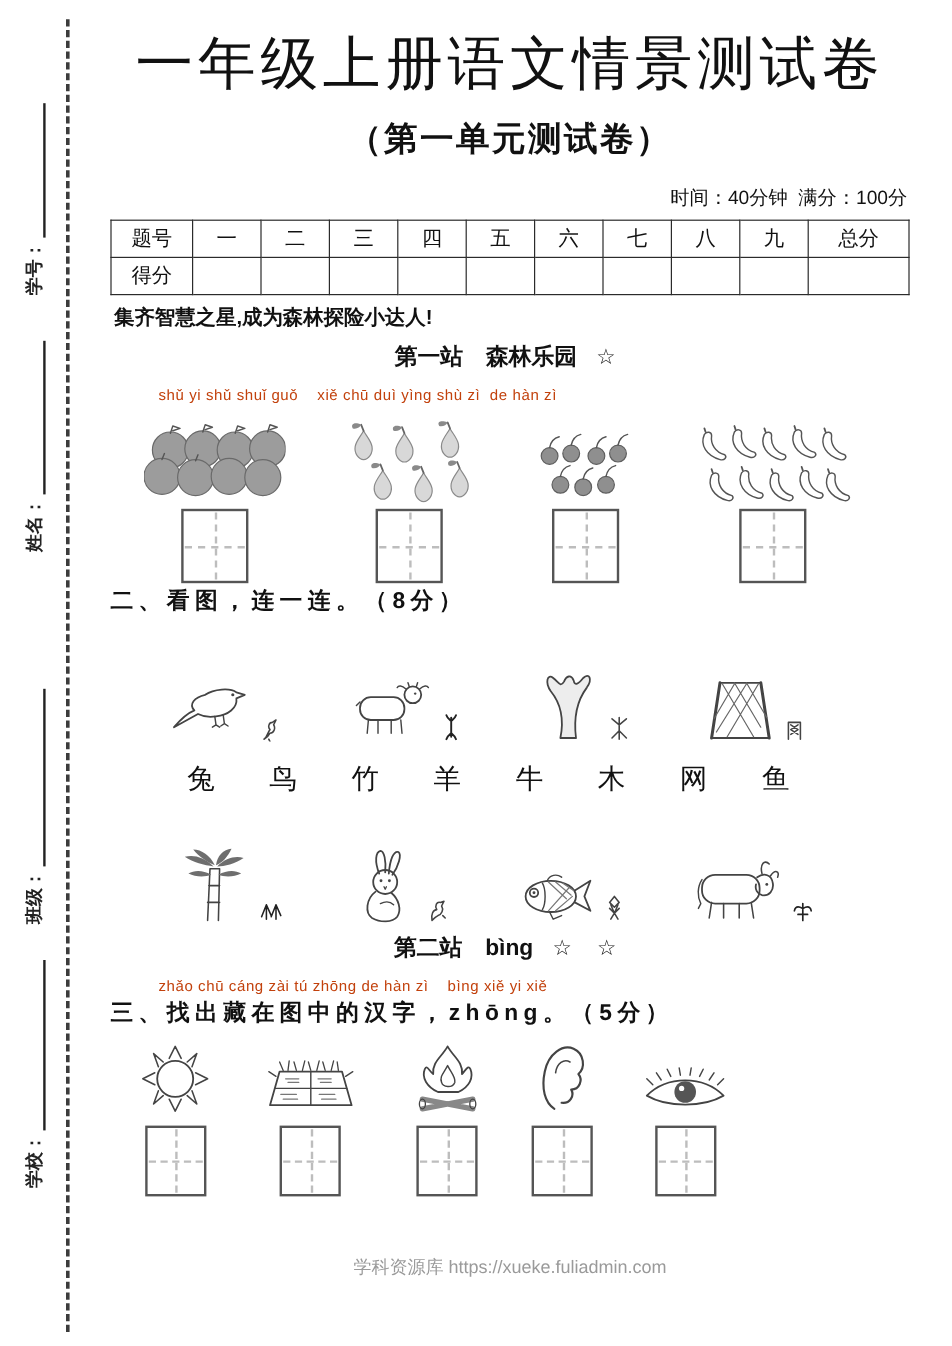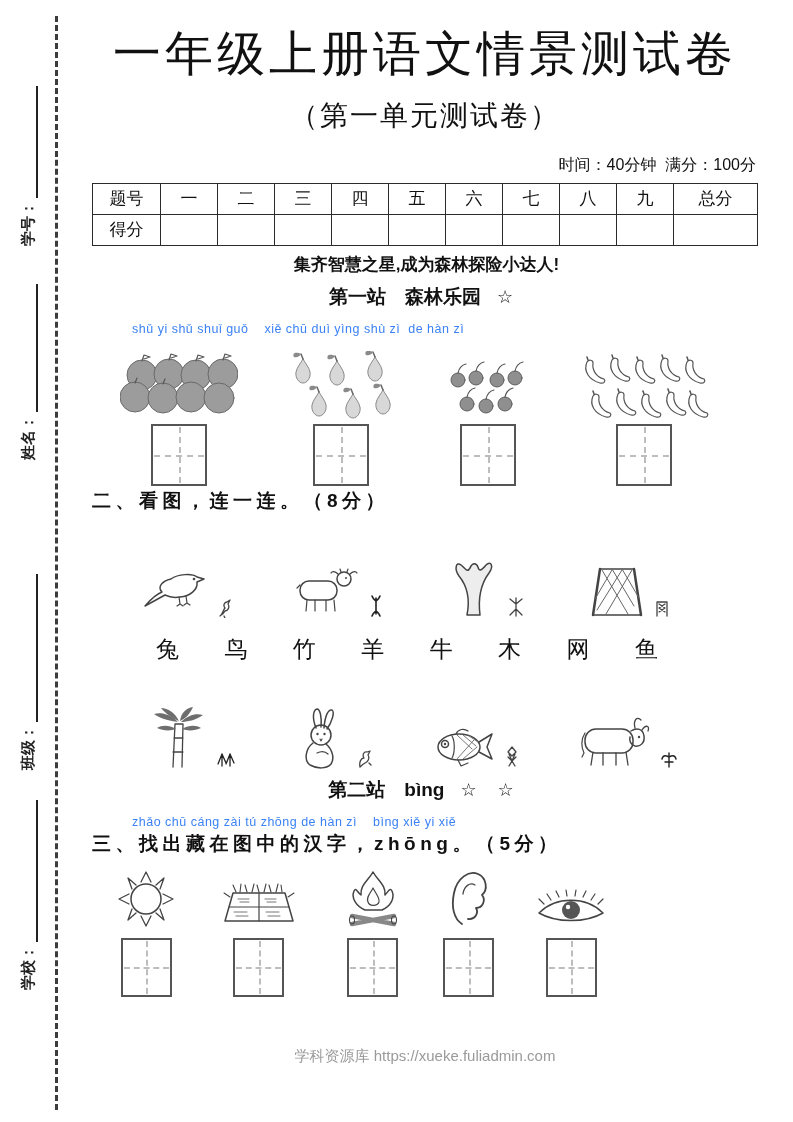--- a/index.html
+++ b/index.html
@@ -8,28 +8,28 @@
     font-family:"Liberation Sans",sans-serif;color:#111;
   }
   
   .seal-dash{position:absolute;left:55px;top:16px;height:1094px;width:0;border-left:3px dashed #3c3c3c;}
   .seal-item{position:absolute;left:19px;transform:rotate(-90deg);transform-origin:0 0;
     white-space:nowrap;font-size:15px;font-weight:700;color:#222;display:flex;align-items:flex-end;}
   .blank{display:inline-block;border-bottom:2px solid #222;height:13px;margin-left:3px;}
   
   .main{position:absolute;left:92px;top:24px;width:666px;}
   .title{font-size:48px;font-weight:400;text-align:center;letter-spacing:4px;margin:4px 0 0;line-height:1.1;}
-  .subtitle{font-size:28px;font-weight:400;text-align:center;letter-spacing:2px;margin:16px 0 0;}
+  .subtitle{font-size:28px;font-weight:700;text-align:center;letter-spacing:2px;margin:16px 0 0;}
   .info{text-align:right;font-size:16px;margin:20px 2px 0;font-weight:400;white-space:pre;}
   table.score{border-collapse:collapse;width:100%;table-layout:fixed;margin-top:7px;padding-left:24px;}
   table.score td{border:1.5px solid #2b2b2b;height:30px;text-align:center;font-size:17px;padding:0;}
-  .slogan{font-size:17px;font-weight:700;margin:7px 0 0 3px;text-align:center;}
+  .slogan{font-size:17px;font-weight:700;margin:7px 0 0 3px;}
   .station{display:flex;justify-content:center;align-items:center;gap:16px;font-size:19px;font-weight:700;margin-top:8px;}
   .station .stars{font-weight:400;font-size:18px;letter-spacing:8px;}
-  .pinyin{font-size:12.5px;color:#3b82f6;margin:12px 0 0 40px;white-space:pre;letter-spacing:.5px;}
+  .pinyin{font-size:12.5px;color:#c2410c;margin:12px 0 0 40px;white-space:pre;letter-spacing:.5px;}
   .qtext{font-size:19px;font-weight:700;letter-spacing:4.5px;margin:2px 0 0;}
   
   .tzg{position:relative;background:#fff;border:2px solid #555;}
   .tzg-lg{width:52px;height:58px;}
   .tzg-sm{width:47px;height:55px;}
   .tzg::before{content:"";position:absolute;left:1px;right:1px;top:50%;border-top:2px dashed #bdbdbd;}
   .tzg::after{content:"";position:absolute;top:1px;bottom:1px;left:50%;border-left:2px dashed #bdbdbd;}
   
   .fruits{display:flex;justify-content:space-between;align-items:flex-start;padding:0 48px 0 28px;margin-top:14px;}
   .fruit-col{display:flex;flex-direction:column;align-items:center;}

